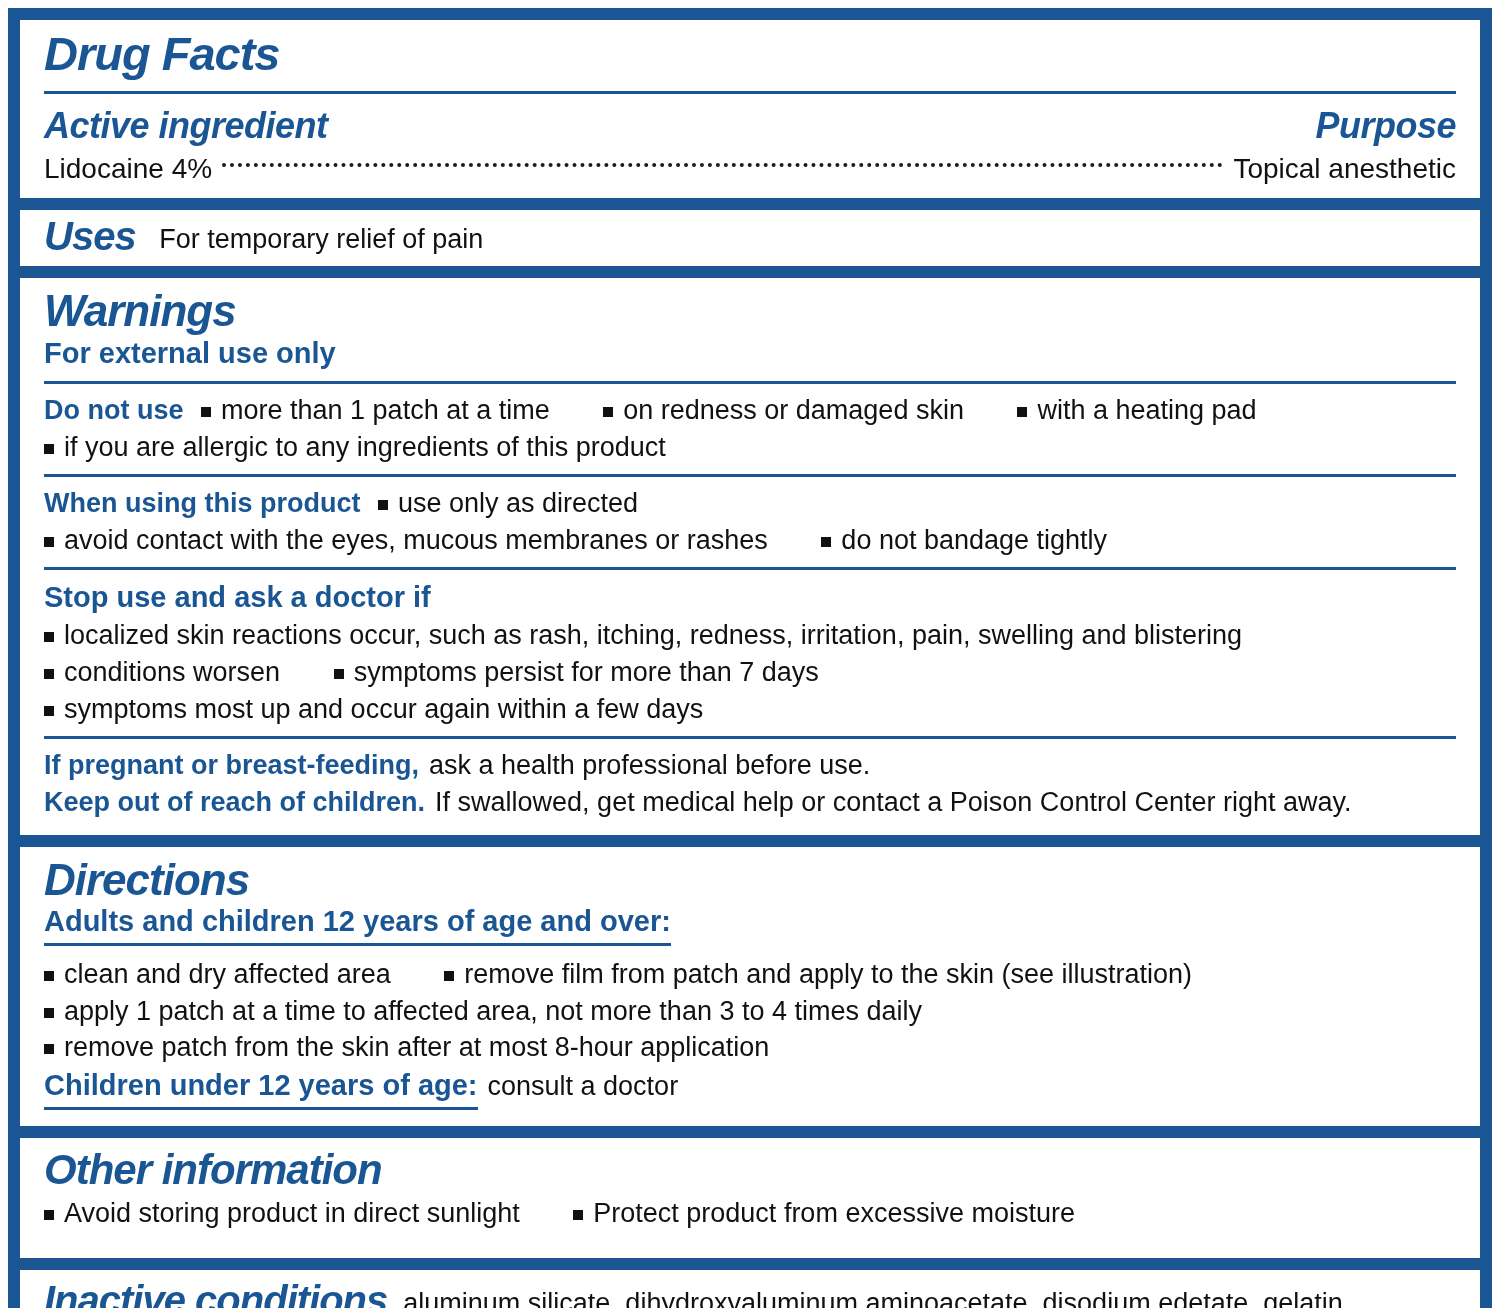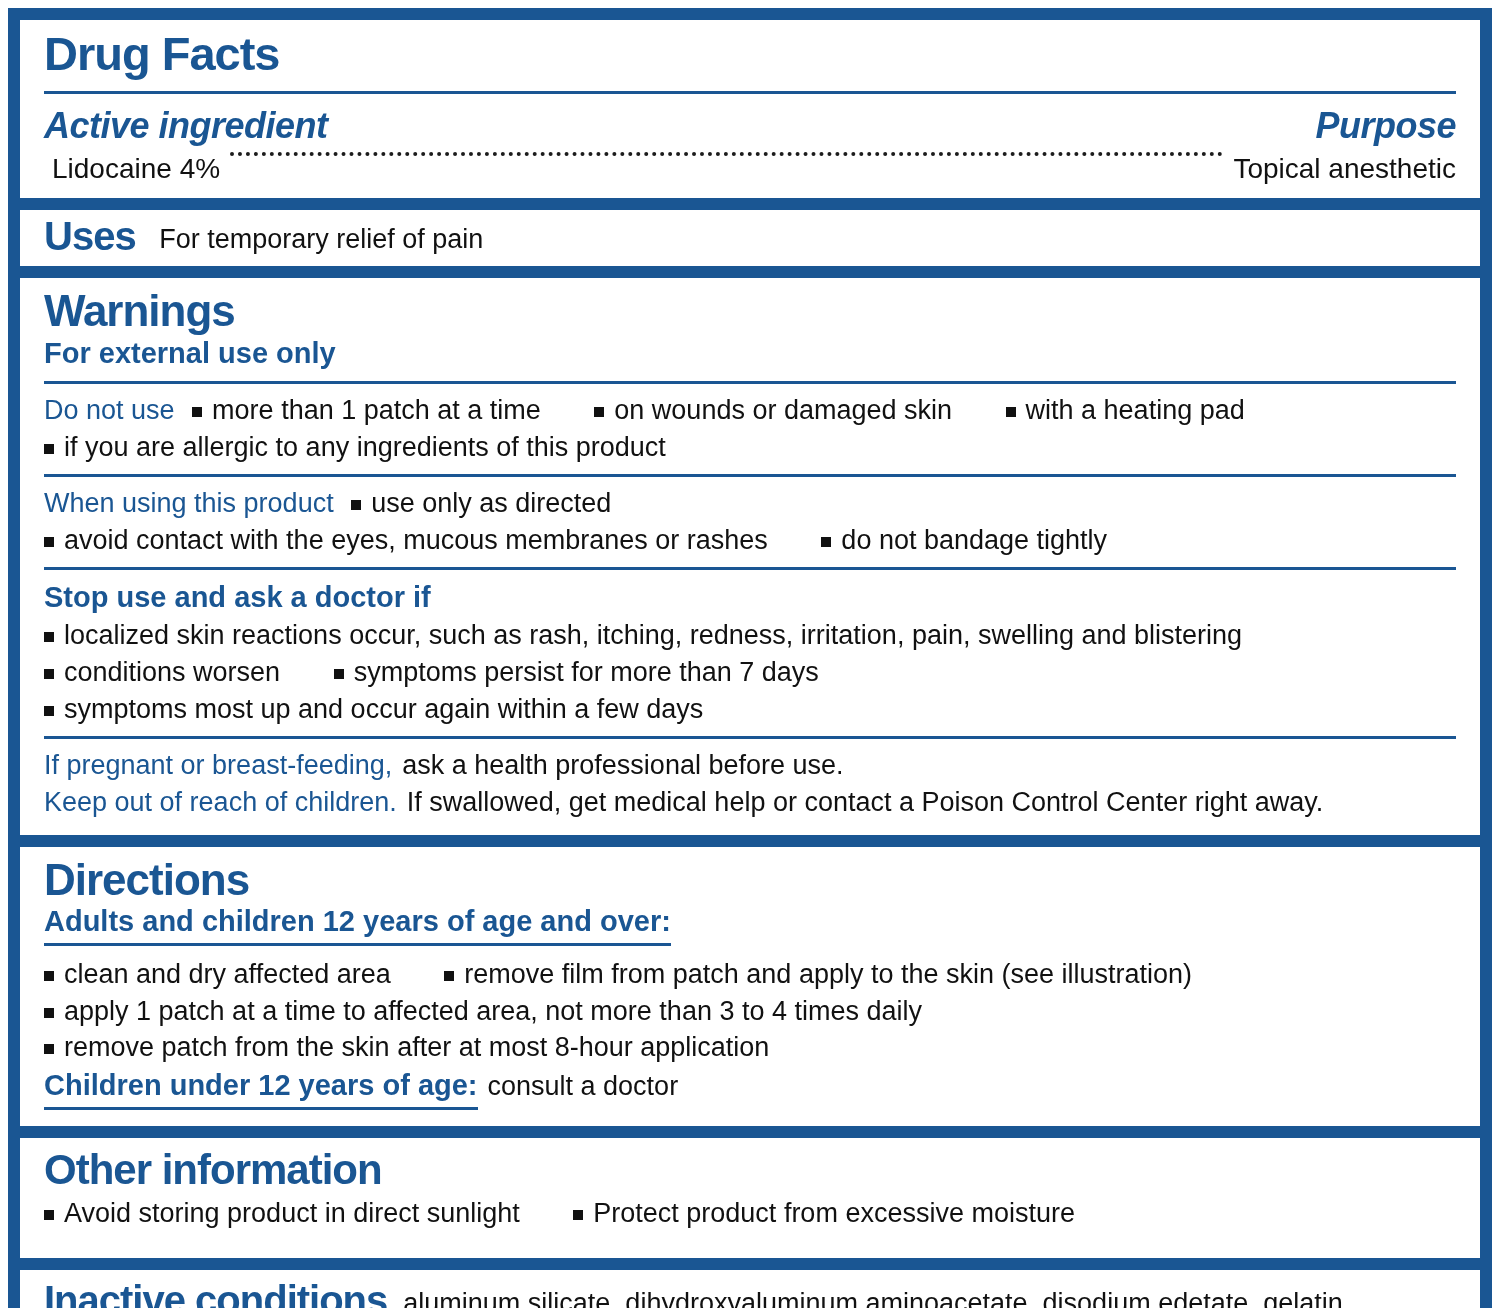--- a/index.html
+++ b/index.html
@@ -30,20 +30,21 @@
     min-height:1292px;
   }
   .section{
     background:#ffffff;
     padding:8px 24px 12px 24px;
     font-size:27px;
     line-height:1.22;
   }
   .sec-heading{
     color:var(--accent);
+    font-style:italic;
     font-weight:bold;
     font-size:44px;
     line-height:1.12;
     letter-spacing:-1px;
   }
   .sec-heading.inline{display:inline;vertical-align:-2px;margin-right:16px;}
   .rule{
     border:none;
     border-top:3px solid var(--accent);
     margin:10px 0;
@@ -55,24 +56,23 @@
   }
   .col-heading{
     color:var(--accent);
     font-style:italic;
     font-weight:bold;
     font-size:36px;
     letter-spacing:-0.5px;
   }
   .leader-row{
     display:flex;
-    align-items:flex-start;
+    align-items:center;
     font-size:28px;
     margin-top:4px;
-    margin-left:8px;
   }
   .dots{
     flex:1;
     border-bottom:4px dotted #1c1c1c;
     margin:0 10px 7px 10px;
   }
   .subhead{
     color:var(--accent);
     font-weight:bold;
     font-size:29px;
@@ -87,21 +87,21 @@
     display:inline-block;
     width:10px;height:10px;
     background:#111;
     margin-right:10px;
     vertical-align:2px;
   }
   .item{margin-right:0;}
   .gap{margin-left:46px;}
   .lbl{
     color:var(--accent);
-    font-weight:normal;
+    font-weight:bold;
     margin-right:10px;
   }
   .para{margin:4px 0;}
   .inactive-text{display:inline;}
 </style>
 </head>
 <body>
 
 <div class="page">
   <div class="frame">
@@ -126,21 +126,21 @@
     </div>
 
     <div class="section">
       <div class="sec-heading">Warnings</div>
       <div class="subhead">For external use only</div>
       <hr class="rule">
 
       <div class="line">
         <span class="lbl">Do not use</span>
         <span class="item"><span class="b"></span><span>more than 1 patch at a time</span></span>
-        <span class="item gap"><span class="b"></span><span>on wounds or damaged skin</span></span>
+        <span class="item gap"><span class="b"></span><span>on redness or damaged skin</span></span>
         <span class="item gap"><span class="b"></span><span>with a heating pad</span></span>
       </div>
       <div class="line">
         <span class="item"><span class="b"></span><span>if you are allergic to any ingredients of this product</span></span>
       </div>
       <hr class="rule">
 
       <div class="line">
         <span class="lbl">When using this product</span>
         <span class="item"><span class="b"></span><span>use only as directed</span></span>

